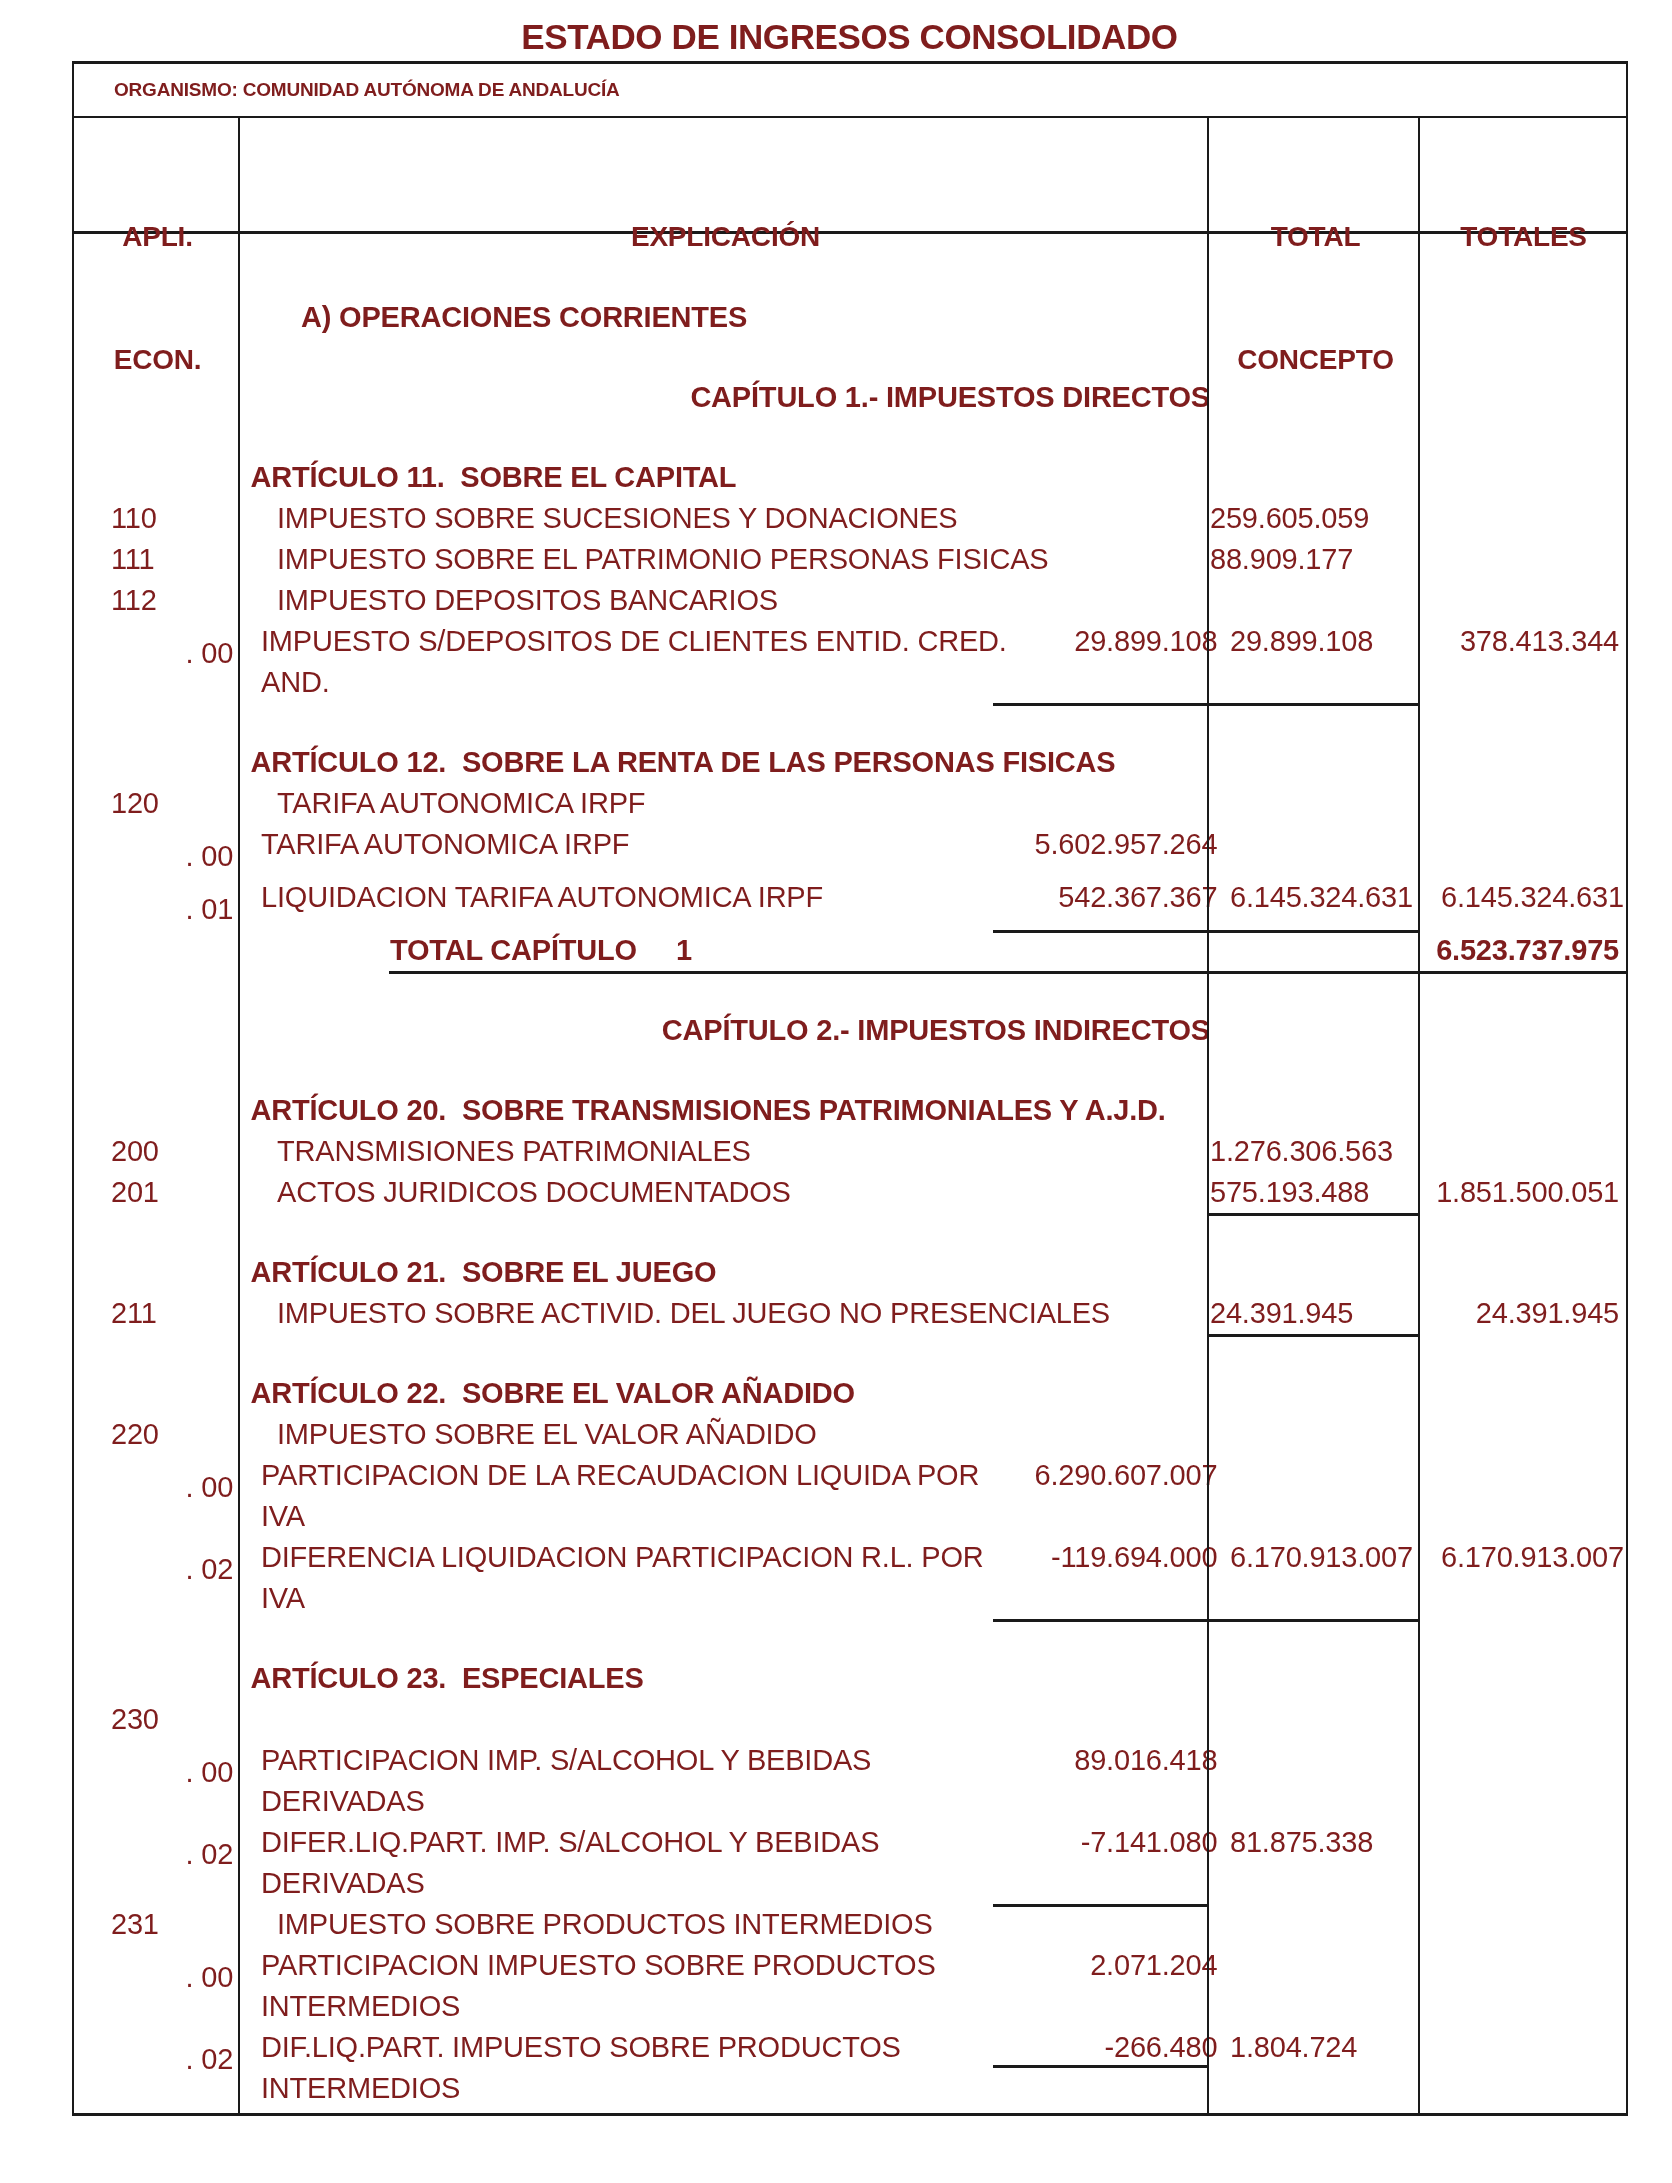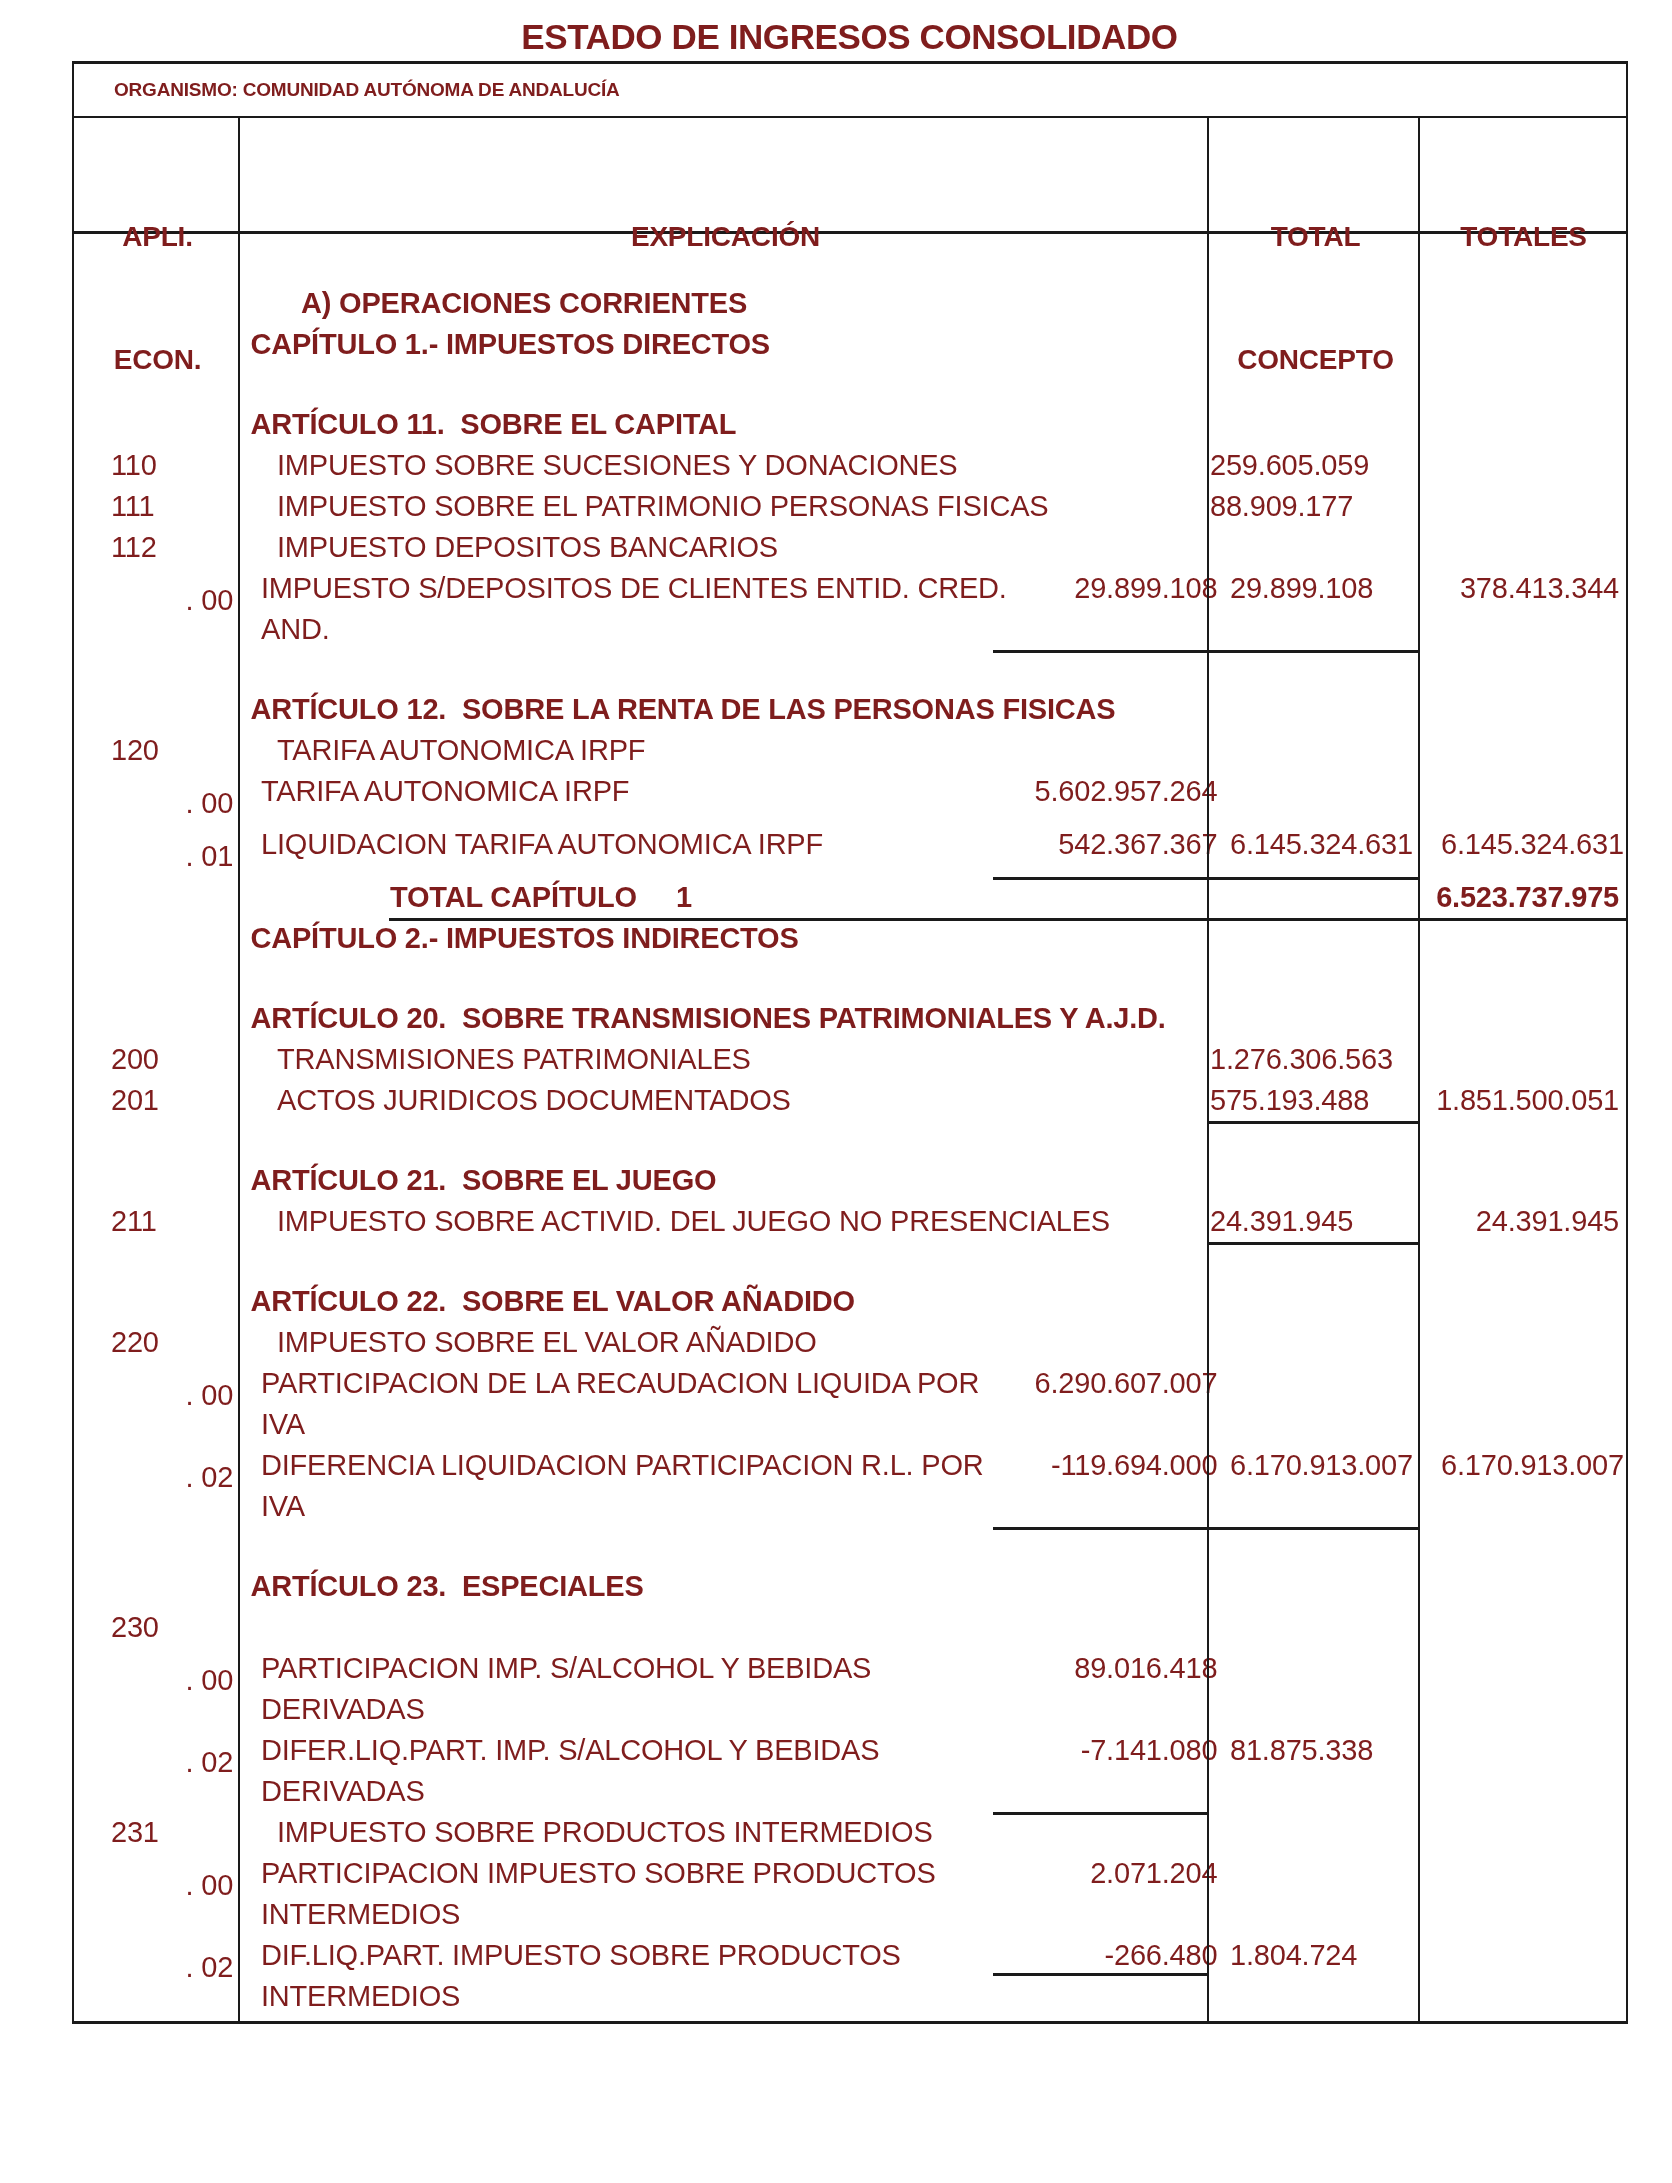--- a/index.html
+++ b/index.html
@@ -42,22 +42,22 @@
   }
   .row .line{white-space:pre;}
   .cell-code{box-sizing:border-box;width:167px;padding-left:37px;white-space:pre;flex:none;}
   .row.k-subitem .cell-code{padding-left:0;padding-right:7.9px;text-align:right;margin-top:12px;}
   .cell-exp{box-sizing:border-box;width:969px;position:relative;flex:none;}
   .row.k-section  .cell-exp{padding-left:60px;font-weight:bold;}
   .row.k-capitulo .cell-exp,.row.k-articulo .cell-exp{padding-left:9.4px;font-weight:bold;}
   .row.k-item     .cell-exp{padding-left:36px;}
   .row.k-subitem  .cell-exp{margin-left:20px;}
   .row.k-total    .cell-exp{padding-left:149px;font-weight:bold;}
-  .row.k-section{margin-top:49px;}
-  .row.k-capitulo{}
+  .row.k-section{margin-top:63px;}
+  .row.k-capitulo{margin-top:39px;text-align:right;}
   .row.k-articulo{margin-top:39px;}
   .partial{position:absolute;top:0;right:12.6px;white-space:pre;}
   .cell-con{box-sizing:border-box;width:211px;text-align:left;padding-right:12.6px;white-space:pre;flex:none;}
   .cell-tot{box-sizing:border-box;flex:1;text-align:right;padding-right:7px;white-space:pre;}
   .row.k-total .cell-tot{font-weight:bold;}
   .total-num{display:inline-block;margin-left:39px;}
   .rule{position:absolute;height:3.1px;background:#1a1a1a;bottom:-3.1px;z-index:4;}
   .rule.r-partial{left:919px;width:216px;}
   .rule.r-partial-concepto{left:919px;width:427px;}
   .rule.r-concepto{left:1133px;width:213px;}

